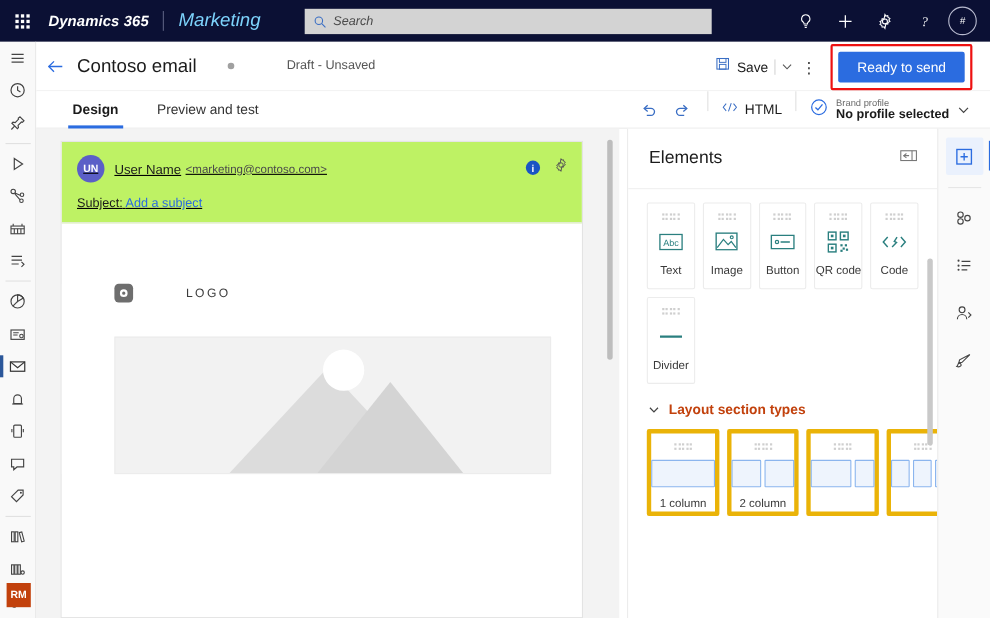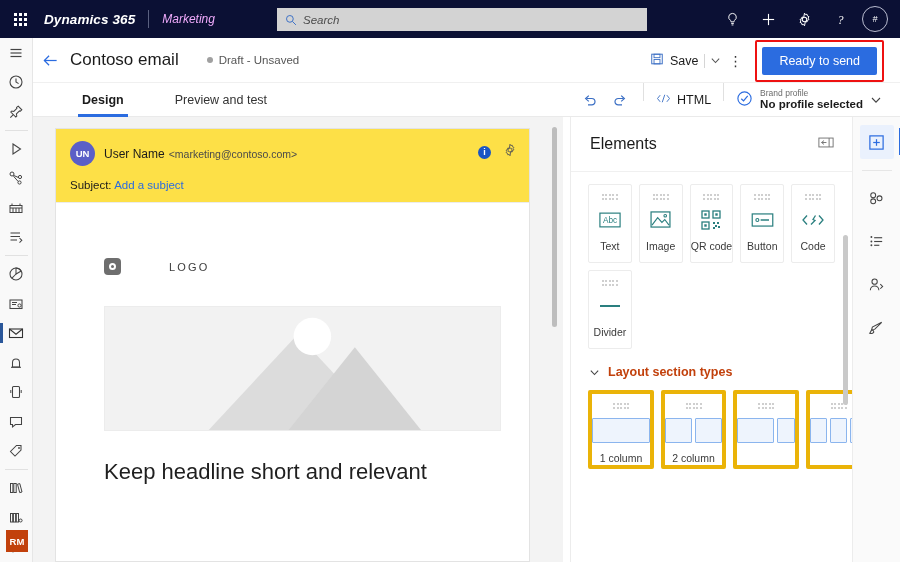--- a/index.html
+++ b/index.html
@@ -34,21 +34,21 @@
   .waffle-grid i { background: #ffffff; width: 3px; height: 3px; display: block; }
   .brand {
     font-size: 13.5px; font-weight: bold;
     letter-spacing: .1px;
     padding-left: 4px;
   }
   .brand-sep {
     width: 1px; height: 18px; background: #5a6080;
     margin: 0 13px;
   }
-  .app-name { font-size: 12px; font-weight: normal; color: #f0abfc; }
+  .app-name { font-size: 17px; font-weight: normal; color: #7dd3fc; }
   .search-box {
     position: absolute; left: 277px; top: 8px;
     width: 370px; height: 23px;
     background: #d3d3d3;
     display: flex; align-items: center;
     padding-left: 8px;
     cursor: text;
   }
   .search-box .mag { margin-right: 6px; display:flex; align-items:center; }
   .search-ph { font-size: 11.5px; color: #4b4b4b; }
@@ -112,21 +112,21 @@
   .back-arrow {
     width: 34px; height: 45px;
     display: flex; align-items: center; justify-content: center;
     cursor: pointer;
   }
   .page-title {
     font-size: 17px; color: #1b1b1b; font-weight: normal;
     margin-left: 3px;
   }
   .status-wrap {
-    display: flex; align-items: center; margin-left: 28px;
+    display: flex; align-items: center; margin-left: 28px; gap: 42px;
   }
   .status-dot {
     width: 6px; height: 6px; border-radius: 50%;
     background: #a0a0a0; margin-right: 6px;
   }
   .status-text { font-size: 11.5px; color: #555555; }
   .cmd-right {
     position: absolute; right: 0; top: 0; height: 45px;
     display: flex; align-items: center;
   }
@@ -170,21 +170,21 @@
     position: absolute; top: 83px; left: 33px;
     width: 867px; height: 34px;
     background: #ffffff;
     border-bottom: 1px solid #eaeaea;
     display: flex; align-items: center;
   }
   .tab {
     font-size: 12.5px; color: #333333;
     height: 34px; display: flex; align-items: center;
     padding: 0 2px;
-    margin-left: 47px;
+    margin-left: 31px;
     position: relative;
     cursor: pointer;
   }
   .tab.active { font-weight: bold; color: #1b1b1b; }
   .tab.active::after {
     content: ''; position: absolute; bottom: 0; left: -2px; right: -2px;
     height: 2.5px; background: #2b6ce0;
   }
   .toolbar-right {
     position: absolute; right: 0; top: 0; height: 34px;
@@ -221,21 +221,22 @@
     width: 475px; height: 434px;
     background: #ffffff;
     border: 1px solid #e3e3e3;
     overflow: hidden;
   }
   .email-head {
     padding: 12px 14px 0 14px;
     border-bottom: 1px solid #ececec;
     padding-bottom: 11px;
     position: relative;
-    background: #fde047;
+    background: #bef264;
+    text-decoration: underline;
   }
   .sender-row { display: flex; align-items: center; }
   .sender-avatar {
     width: 25px; height: 25px; border-radius: 50%;
     background: #5b5fc7; color: #ffffff;
     font-size: 9.5px; font-weight: bold;
     display: flex; align-items: center; justify-content: center;
     margin-right: 9px;
   }
   .sender-name { font-size: 12px; color: #1b1b1b; }
@@ -705,21 +706,20 @@
       </div>
 
       <div class="img-placeholder">
         <svg width="100%" height="100%" viewBox="0 0 400 125" preserveAspectRatio="none">
           <polygon points="195,28 285,125 105,125" fill="#dcdcdc"></polygon>
           <polygon points="253,41 320,125 186,125" fill="#d4d4d4"></polygon>
           <circle cx="210" cy="30" r="19" fill="#ffffff"></circle>
         </svg>
       </div>
 
-      <div class="headline">Keep headline short and relevant</div>
     </div>
   </div>
 
   <div class="canvas-scroll">
       <i></i>
     </div>
 </div>
 
 <div class="panel">
   <div class="panel-header">
@@ -773,20 +773,43 @@
             <i></i>
           </span>
         <span class="el-icon">
           <svg width="21" height="17" viewBox="0 0 22 18">
               <rect x="1" y="1" width="20" height="16" fill="none" stroke="#2a7f7f" stroke-width="1.3"></rect>
               <polyline points="2,15 8,7 12.5,12 15.5,9 20,15" fill="none" stroke="#2a7f7f" stroke-width="1.2"></polyline>
               <circle cx="16" cy="5" r="1.4" fill="none" stroke="#2a7f7f" stroke-width="1.1"></circle>
             </svg>
         </span>
         <span class="el-label">Image</span>
+      </div>
+
+      <div class="el-card">
+        <span class="grip">
+            <i></i>
+            <i></i>
+            <i></i>
+            <i></i>
+            <i></i>
+            <i></i>
+            <i></i>
+            <i></i>
+            <i></i>
+            <i></i>
+          </span>
+        <span class="el-icon">
+          <svg width="23" height="14" viewBox="0 0 24 15">
+              <rect x="1" y="1" width="22" height="13" fill="none" stroke="#2a7f7f" stroke-width="1.3"></rect>
+              <circle cx="6.5" cy="7.5" r="1.6" fill="none" stroke="#2a7f7f" stroke-width="1.2"></circle>
+              <line x1="10" y1="7.5" x2="19" y2="7.5" stroke="#2a7f7f" stroke-width="1.6"></line>
+            </svg>
+        </span>
+        <span class="el-label">Button</span>
       </div>
 
       <div class="el-card">
         <span class="grip">
             <i></i>
             <i></i>
             <i></i>
             <i></i>
             <i></i>
             <i></i>
@@ -820,43 +843,20 @@
             <i></i>
             <i></i>
             <i></i>
             <i></i>
             <i></i>
             <i></i>
             <i></i>
             <i></i>
           </span>
         <span class="el-icon">
-          <svg width="23" height="14" viewBox="0 0 24 15">
-              <rect x="1" y="1" width="22" height="13" fill="none" stroke="#2a7f7f" stroke-width="1.3"></rect>
-              <circle cx="6.5" cy="7.5" r="1.6" fill="none" stroke="#2a7f7f" stroke-width="1.2"></circle>
-              <line x1="10" y1="7.5" x2="19" y2="7.5" stroke="#2a7f7f" stroke-width="1.6"></line>
-            </svg>
-        </span>
-        <span class="el-label">Button</span>
-      </div>
-
-      <div class="el-card">
-        <span class="grip">
-            <i></i>
-            <i></i>
-            <i></i>
-            <i></i>
-            <i></i>
-            <i></i>
-            <i></i>
-            <i></i>
-            <i></i>
-            <i></i>
-          </span>
-        <span class="el-icon">
           <svg width="24" height="16" viewBox="0 0 24 16">
               <polyline points="6,3.5 2,8 6,12.5" fill="none" stroke="#2a7f7f" stroke-width="1.3"></polyline>
               <polyline points="18,3.5 22,8 18,12.5" fill="none" stroke="#2a7f7f" stroke-width="1.3"></polyline>
               <path d="M14.5 3.5l-2.5 4 2 .9-4 4.1" fill="none" stroke="#2a7f7f" stroke-width="1.3"></path>
             </svg>
         </span>
         <span class="el-label">Code</span>
       </div>
 
       <div class="el-card">

